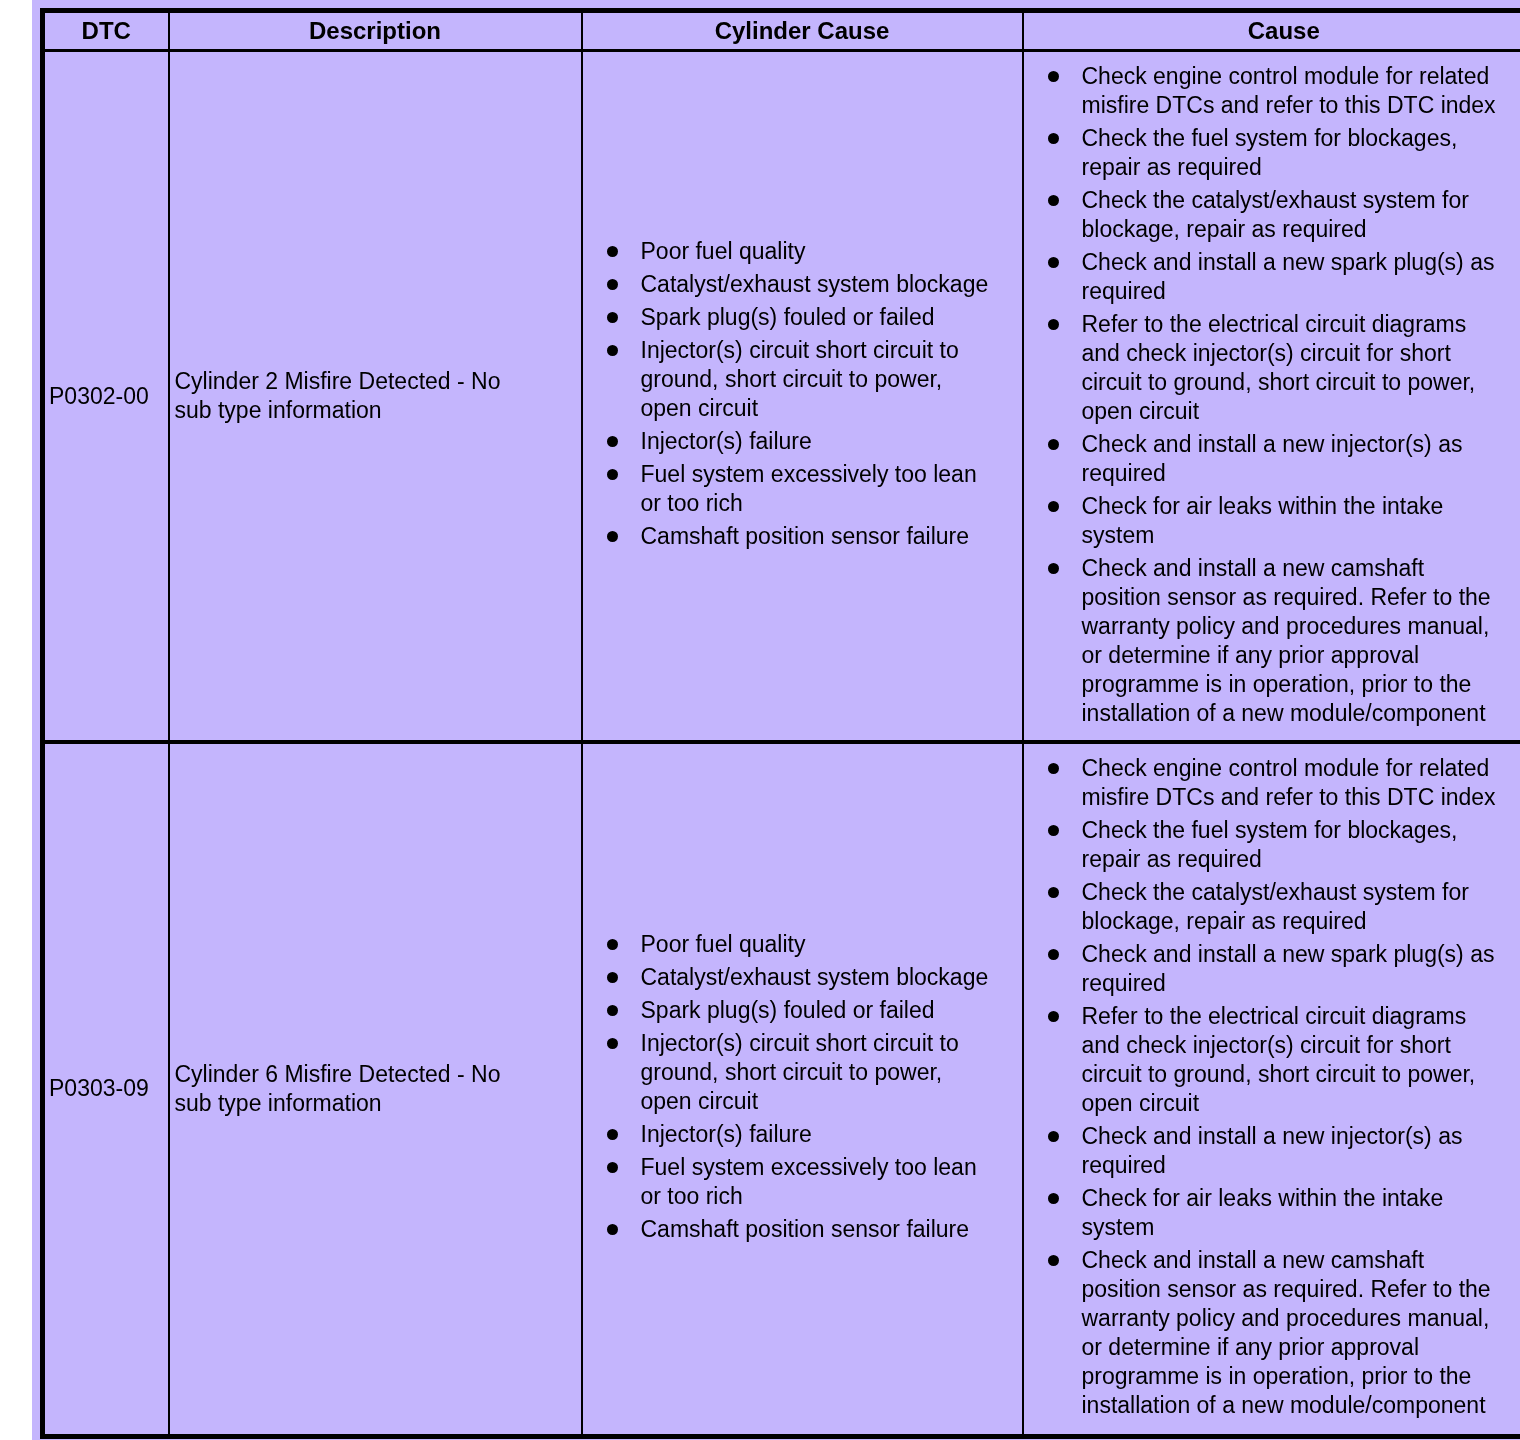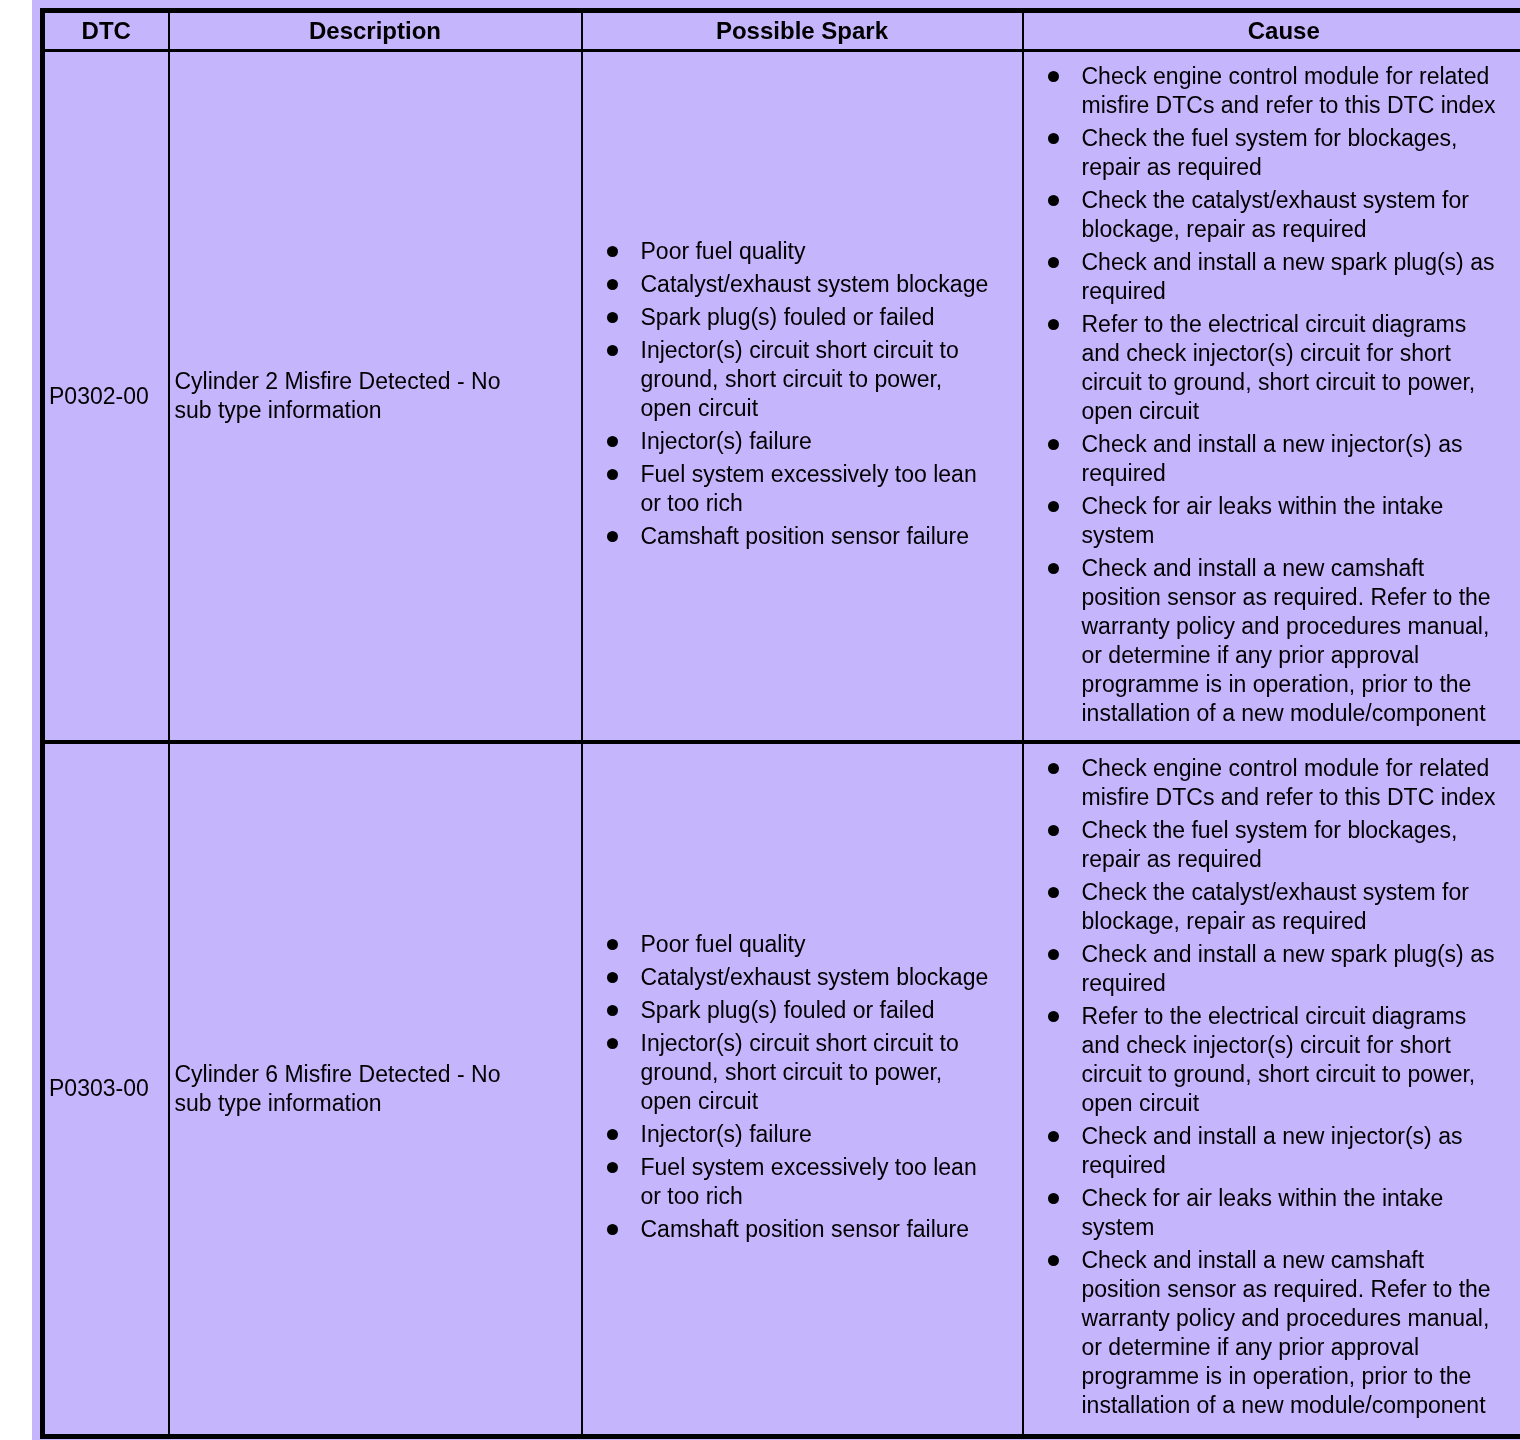--- a/index.html
+++ b/index.html
@@ -92,21 +92,21 @@
     <colgroup>
       <col class="c-dtc">
       <col class="c-desc">
       <col class="c-cause">
       <col class="c-action">
     </colgroup>
     <thead>
       <tr>
         <th>DTC</th>
         <th>Description</th>
-        <th>Possible Spark</th>
+        <th>Cylinder Cause</th>
         <th>Cause</th>
       </tr>
     </thead>
     <tbody>
       <tr class="data-row-1">
         <td class="dtc-cell">P0302-00</td>
         <td class="desc-cell">Cylinder 2 Misfire Detected - No sub type information</td>
         <td class="cause-cell">
           <ul class="bullet-list">
 
@@ -172,21 +172,21 @@
               <span class="li-text">Check for air leaks within the intake system</span>
             </li>
               <li>
               <span class="bullet"></span>
               <span class="li-text">Check and install a new camshaft position sensor as required. Refer to the warranty policy and procedures manual, or determine if any prior approval programme is in operation, prior to the installation of a new module/component</span>
             </li>
             </ul>
         </td>
       </tr>
       <tr class="data-row-2">
-        <td class="dtc-cell">P0303-00</td>
+        <td class="dtc-cell">P0303-09</td>
         <td class="desc-cell">Cylinder 6 Misfire Detected - No sub type information</td>
         <td class="cause-cell">
           <ul class="bullet-list">
 
           <li>
               <span class="bullet"></span>
               <span class="li-text">Poor fuel quality</span>
             </li>
               <li>
               <span class="bullet"></span>

